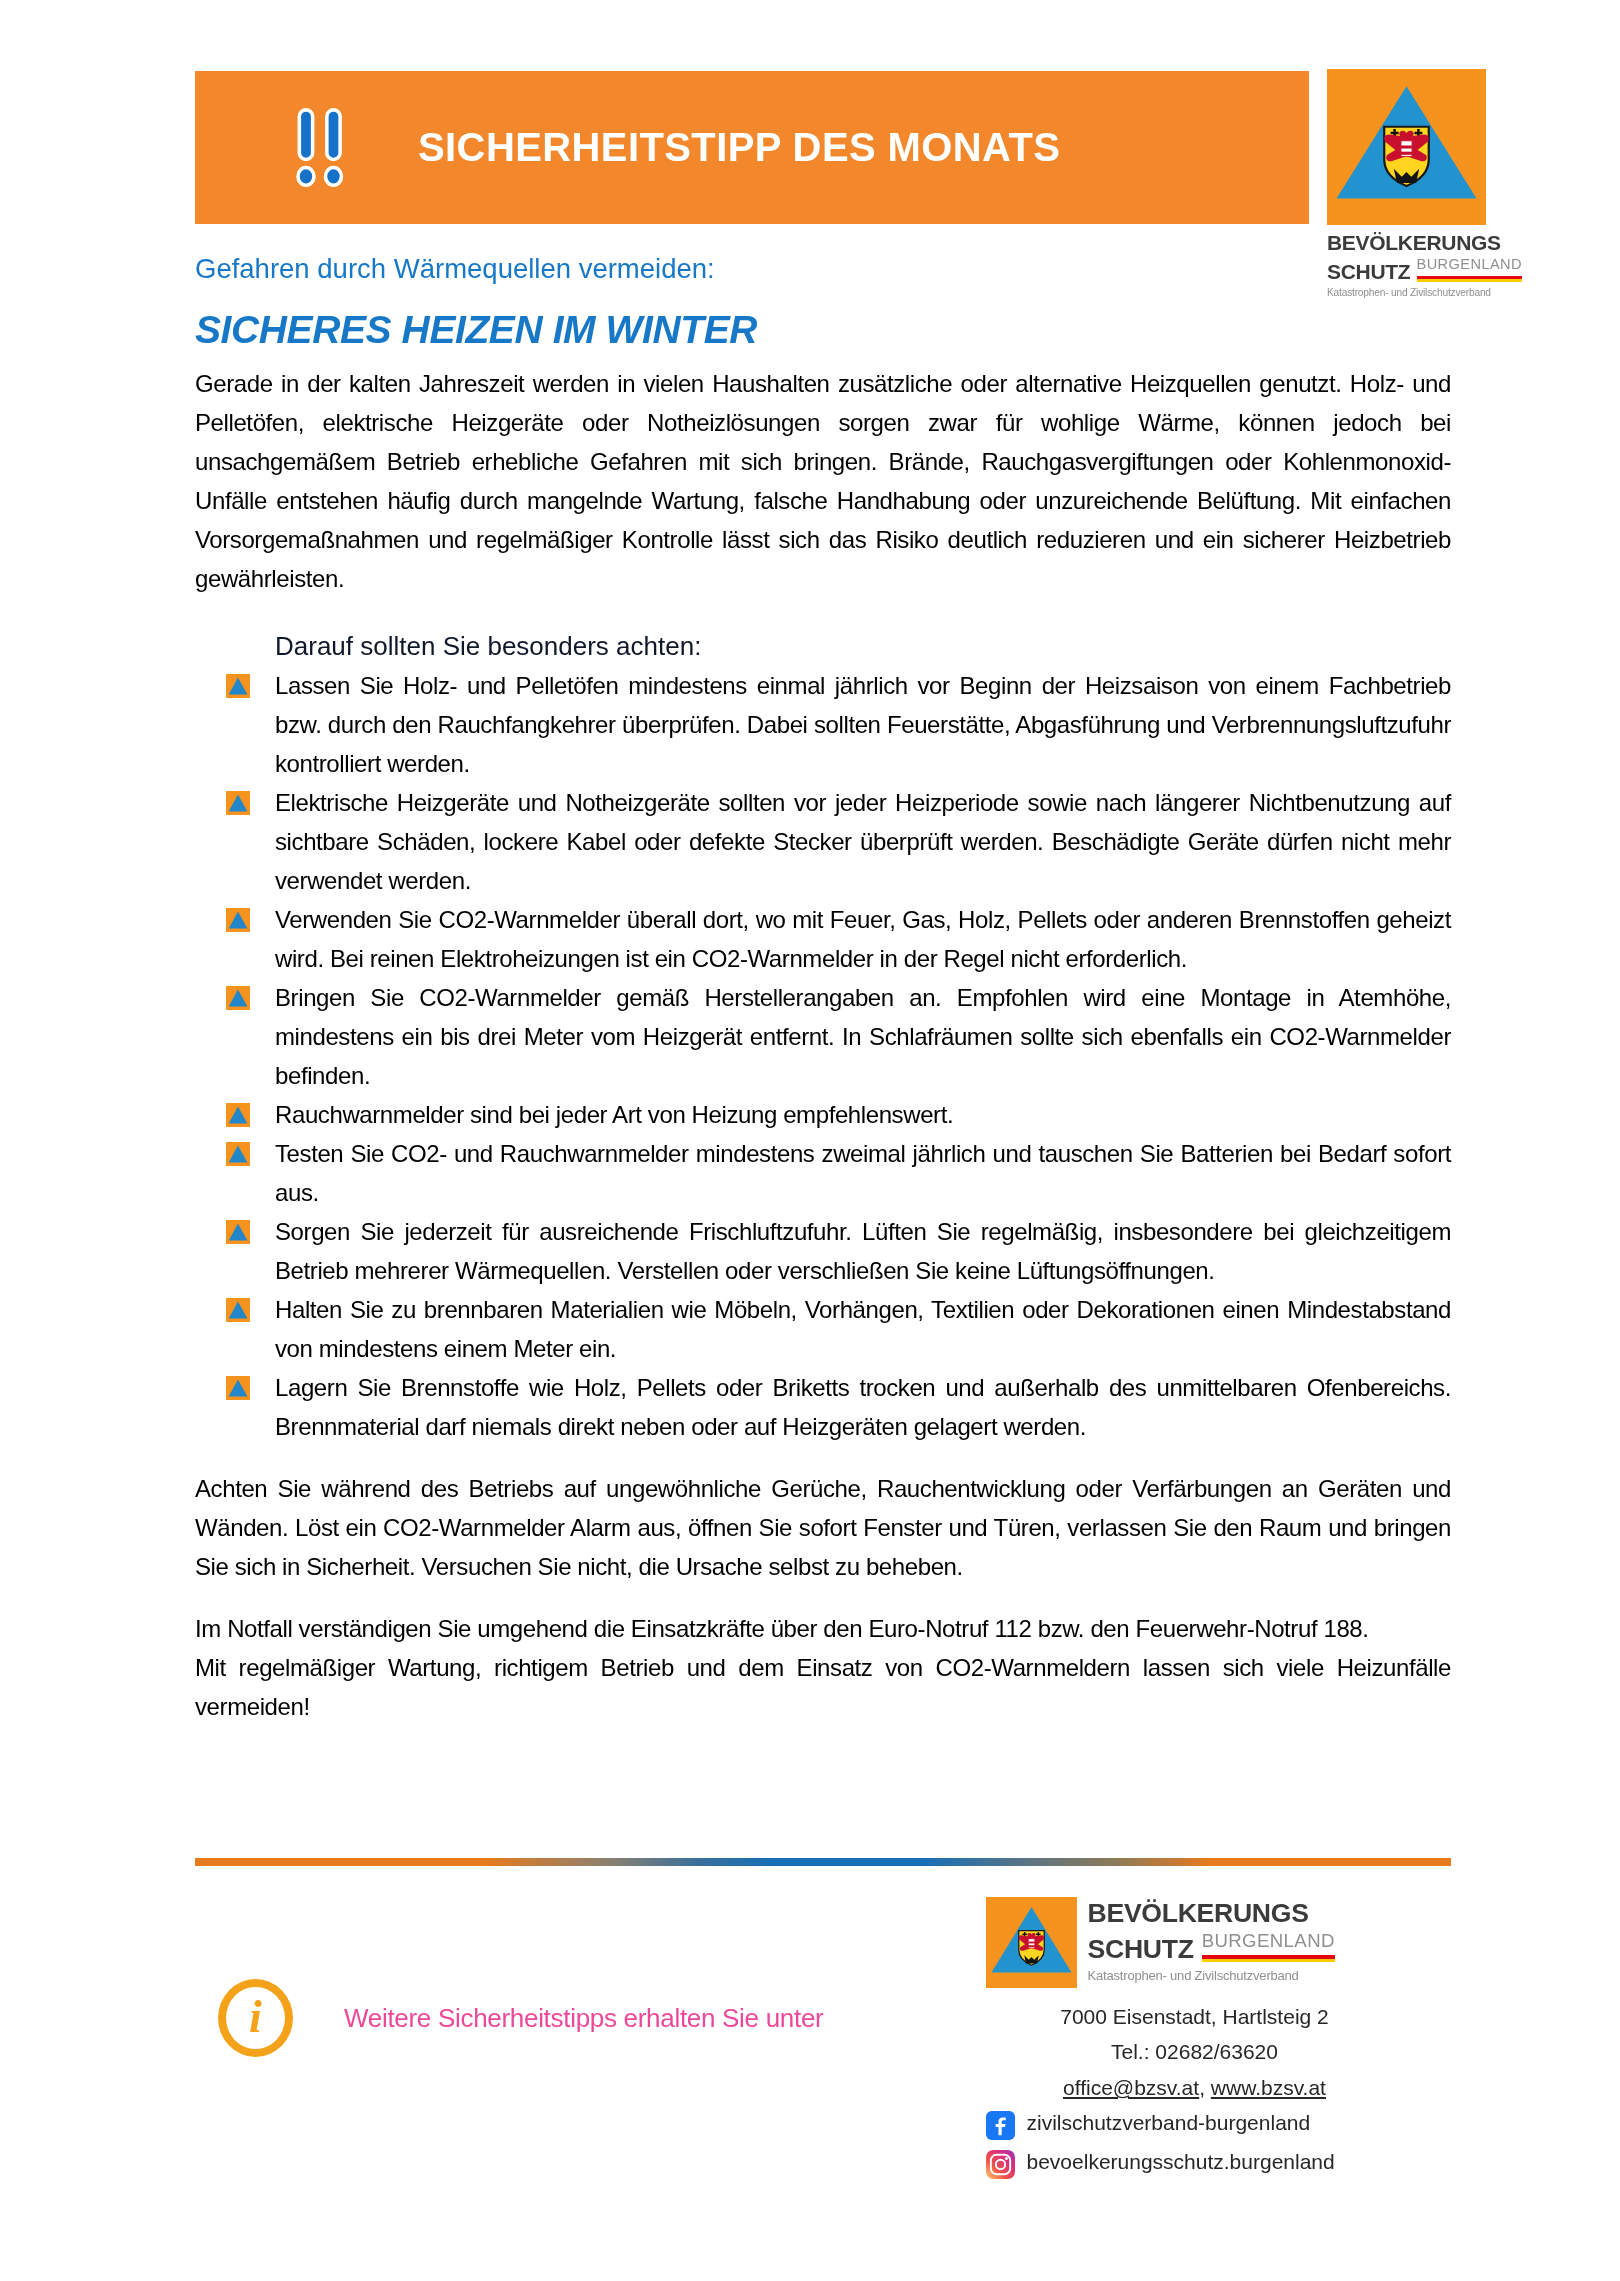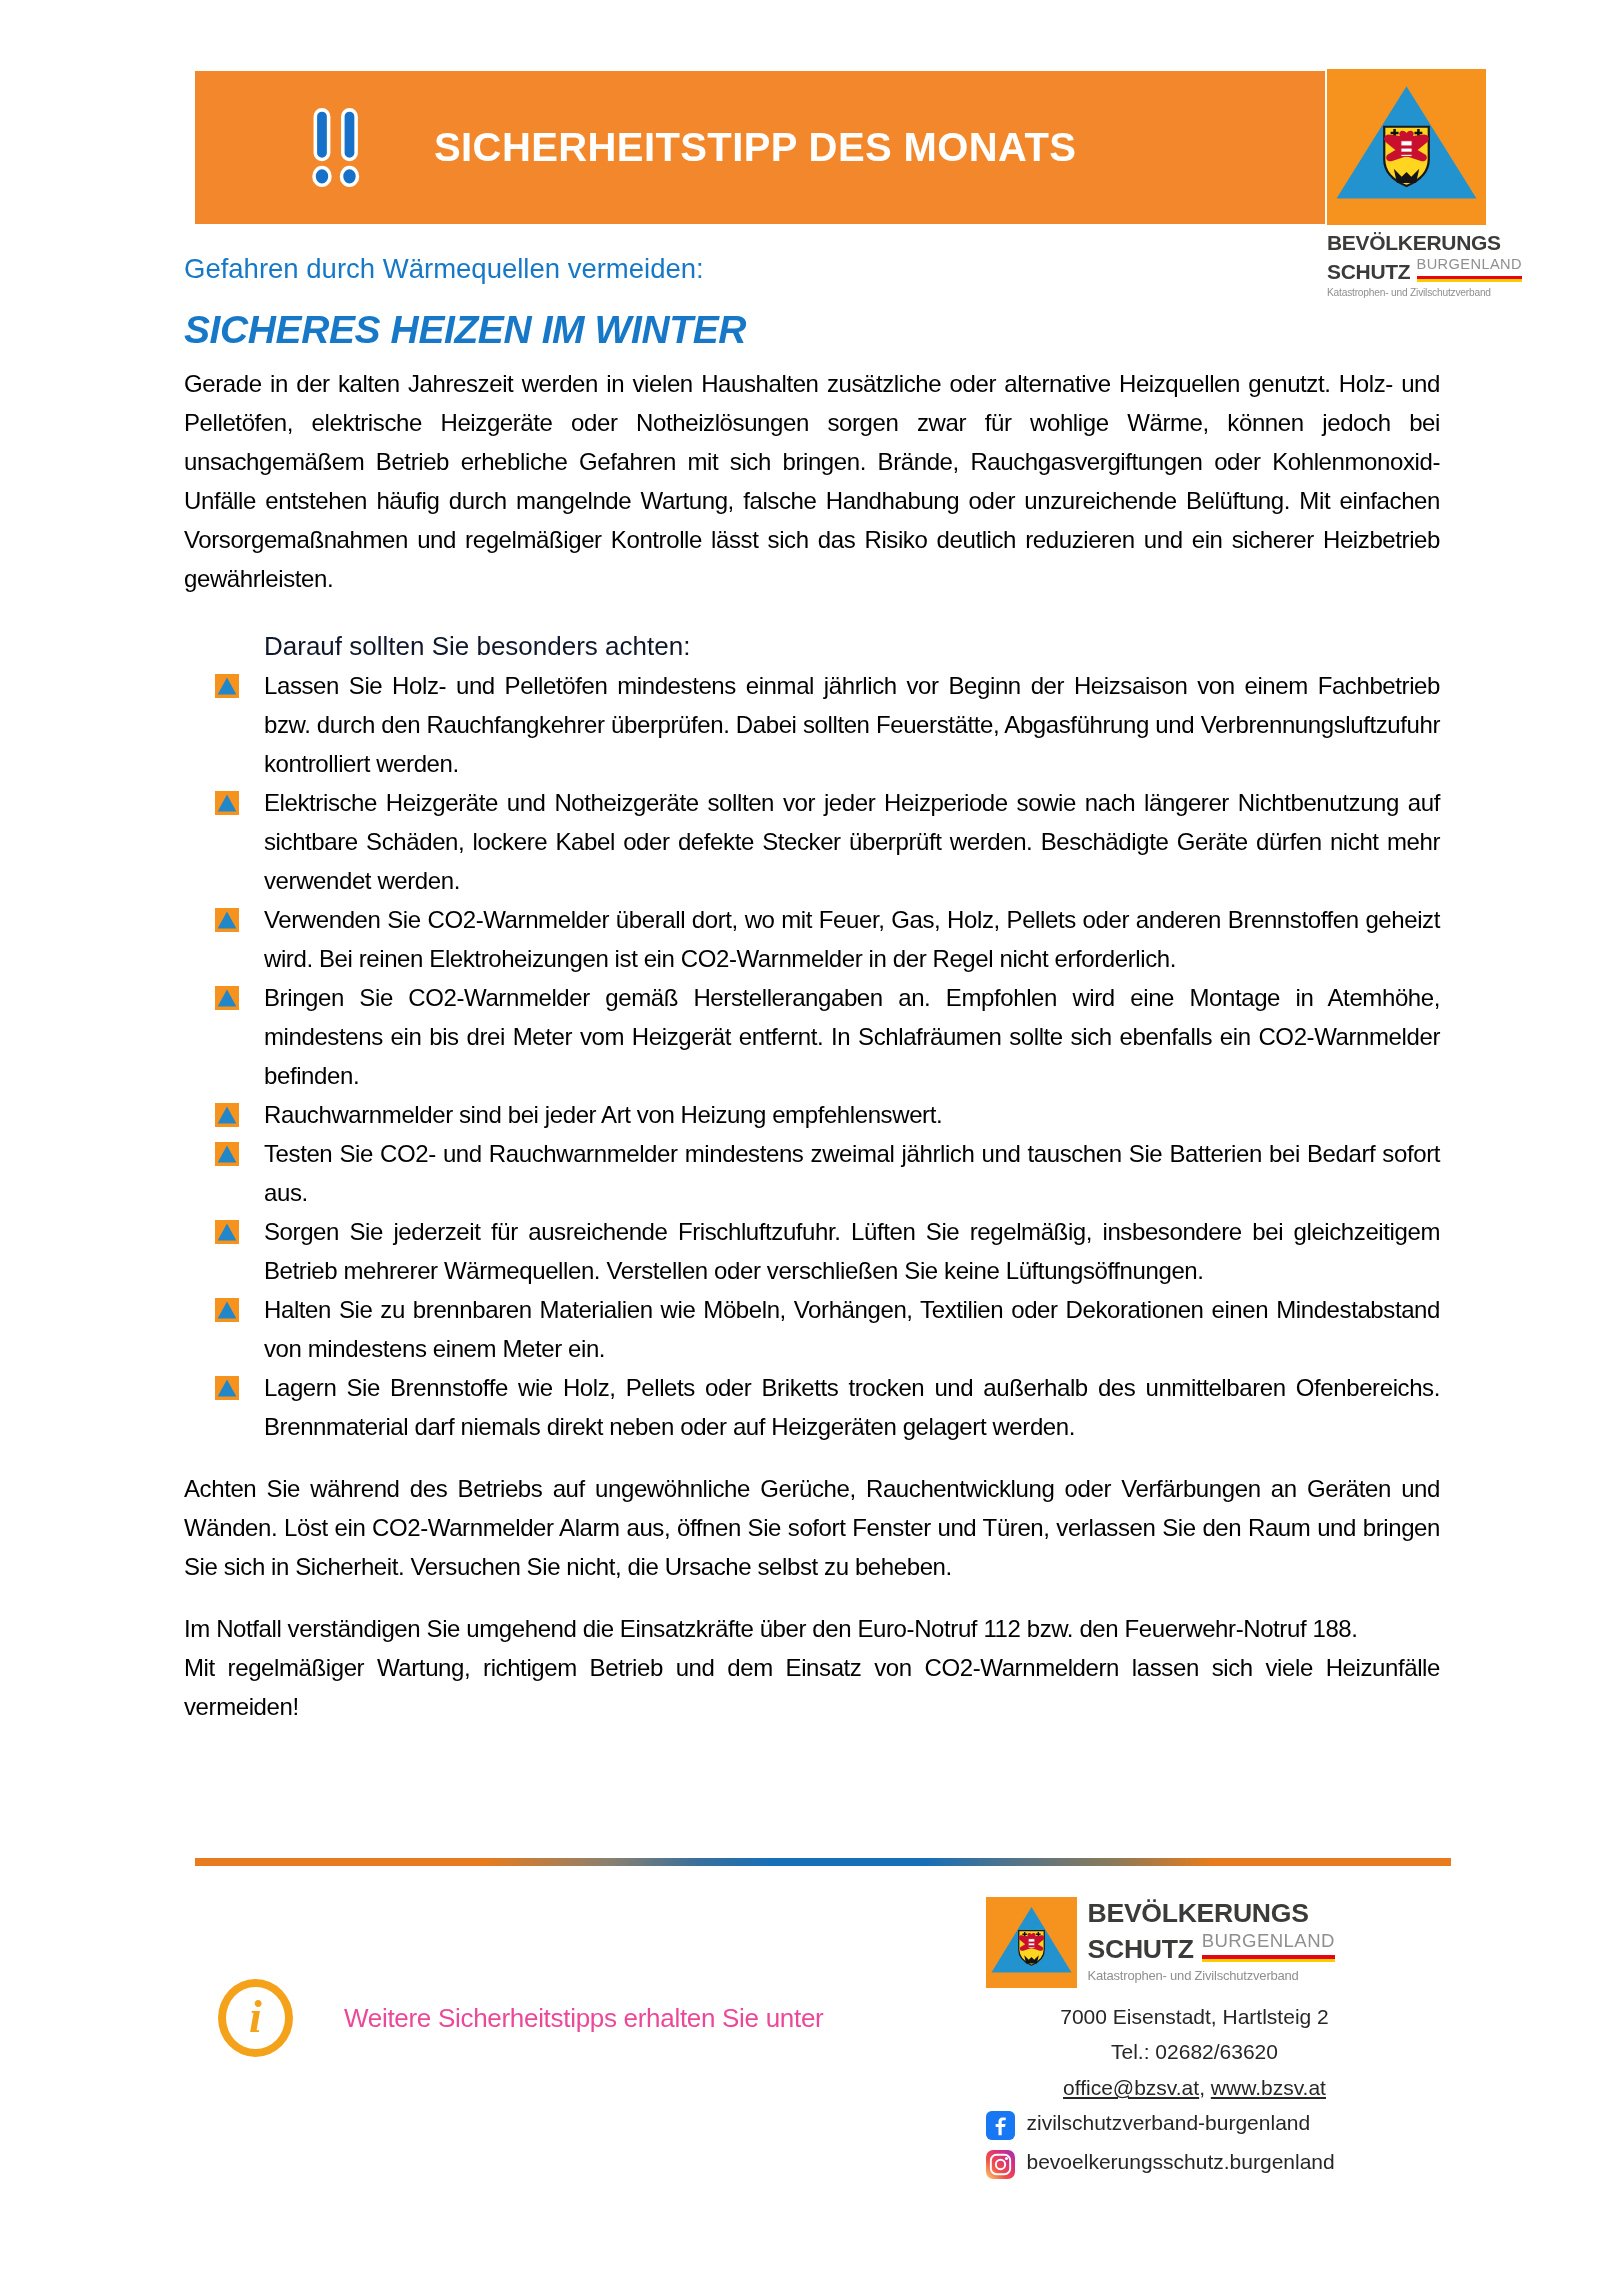--- a/index.html
+++ b/index.html
@@ -4,42 +4,42 @@
 <style>
   html,body { margin:0; padding:0; background:#ffffff; }
   .page {
     position:relative; width:1621px; height:2281px; background:#ffffff;
     font-family:"Liberation Sans", sans-serif; color:#000; overflow:hidden;
   }
 
   
   .banner {
     position:absolute; left:195px; top:71px; width:1114px; height:153px;
-    background:#F2882B; display:flex; align-items:center;padding-left:16px;
+    background:#F2882B; display:flex; align-items:center;
   }
   .alert-icon { margin-left:99px; flex:0 0 auto; }
   .banner-title {
     margin-left:69px; color:#ffffff; font-size:40px; font-weight:700;
     letter-spacing:0.4px; white-space:nowrap;
   }
 
   .logo-top { position:absolute; left:1327px; top:69px; width:170px; }
   .logo-square-lg { width:159px; height:156px; display:block; }
   .logo-word1 { font-size:21px; font-weight:800; color:#3B3B3A; letter-spacing:-0.3px; margin-top:6.2px; line-height:23px;}
   .logo-row2 { display:flex; align-items:flex-end; gap:6.2px; line-height:21px; }
   .logo-word2 { font-size:21px; font-weight:800; color:#3B3B3A; letter-spacing:-0.3px; }
   .logo-region-wrap { display:flex; flex-direction:column; }
   .logo-region { font-size:14.6px; color:#8F8F8F; letter-spacing:0.4px; }
   .flagbar { width:100%; height:6.2px; margin-top:0.9px; }
   .flagbar .red { height:3.1px; background:#E30613; }
   .flagbar .gold { height:3.1px; background:#FFCC00; }
   .logo-sub { font-size:10.2px; color:#8F8F8F; margin-top:4.4px; letter-spacing:-0.2px; white-space:nowrap; }
 
   
-  .content { position:absolute; left:184px; top:254px; width:1256px; }
+  .content { position:absolute; left:195px; top:254px; width:1256px; }
   .kicker { font-size:27.5px; color:#1778C8; line-height:30px; }
   .main-title { font-size:39px; font-weight:700; color:#1778C8; margin-top:24px; line-height:44px; letter-spacing:-0.4px;font-style:italic; }
   .bodytext { font-size:24px; line-height:39px; letter-spacing:-0.4px; text-align:justify; }
   .intro { margin-top:12px; }
   .check-heading { margin:32px 0 3.5px 80px; font-size:26px; color:#0f172a; line-height:32px; }
   .bullet { position:relative; padding-left:80px; }
   .bullet .bicon { position:absolute; left:31px; top:8px; }
   .para { margin-top:23px; }
   .para.tight { margin-top:0; }
 

